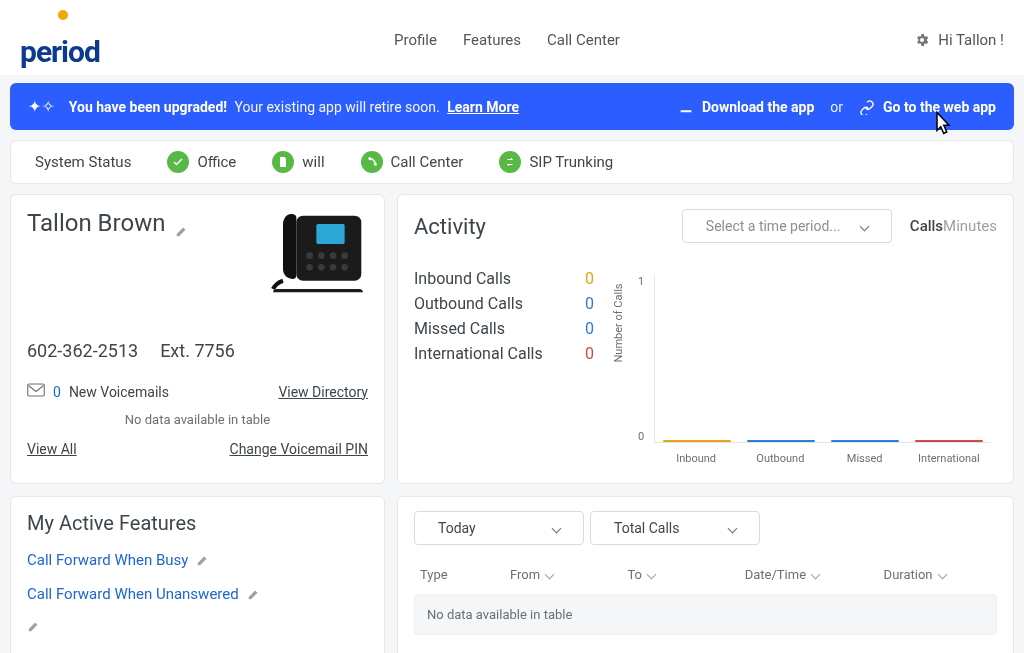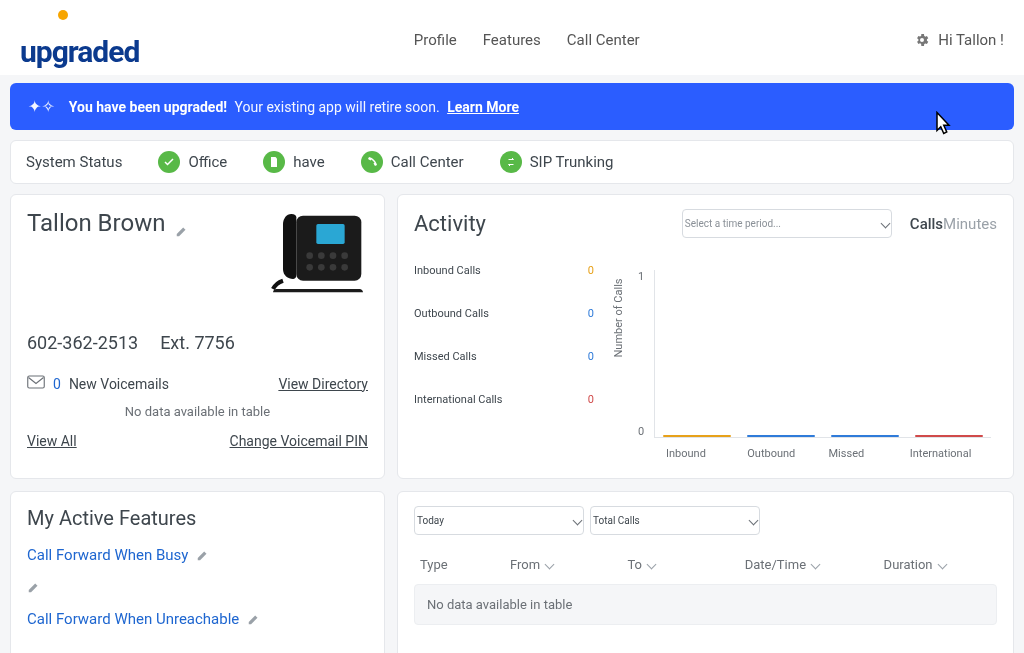--- a/index.html
+++ b/index.html
@@ -24,67 +24,67 @@
   .banner-left b { font-weight:700; }
   .banner-left .learn { text-decoration:underline; font-weight:700; color:#fff; margin-left:4px; }
   .banner-right { display:flex; align-items:center; gap:16px; }
   .banner-right .chip { display:flex; align-items:center; gap:8px; font-weight:700; cursor:pointer; }
   .banner-right .or { opacity:.9; font-weight:400; }
   .banner-right svg { width:16px; height:16px; fill:#fff; }
   .cursor { position:absolute; right:58px; top:28px; width:26px; height:30px; pointer-events:none;}
   .cursor svg { width:26px; height:30px; }
 
   
-  .status-strip { margin:0 10px 10px; background:#fff; border:1px solid #e5e7eb; border-radius:6px; padding:10px 15px; display:flex; gap:36px; align-items:center; color:#3e464d; font-size:15px; }
+  .status-strip { margin:0 10px 10px; background:#fff; border:1px solid #e5e7eb; border-radius:6px; padding:10px 24px; display:flex; gap:36px; align-items:center; color:#3e464d; font-size:15px; }
   .status-item { display:flex; align-items:center; gap:8px; cursor:pointer; }
   .dot { width:22px; height:22px; border-radius:50%; display:flex; align-items:center; justify-content:center; color:#fff; font-weight:700; font-size:12px; }
   .dot svg { width:12px; height:12px; fill:#fff; }
   .green { background:#58b947; }
   .sys-status { font-weight:400; }
 
   
   .grid { display:grid; grid-template-columns: 375px 1fr; gap:12px; padding:0 10px 12px; }
   .card { background:#fff; border:1px solid #e5e7eb; border-radius:6px; padding:14px 16px; }
 
   
   .user-head { display:flex; justify-content:space-between; align-items:flex-start;gap:14px; }
   .user-name { font-size:24px; font-weight:400; color:#3e464d; display:flex; align-items:center; gap:10px; }
   .pencil { width:14px; height:14px; }
   .pencil svg { width:14px; height:14px; fill:#9aa1a8; }
   .phone-img { width:100px; height:95px; }
-  .numbers { display:flex; gap:22px; margin-top:28px; font-size:18px; color:#3e464d; }
+  .numbers { display:flex; gap:22px; margin-top:36px; font-size:18px; color:#3e464d; }
   .vm-row { display:flex; justify-content:space-between; align-items:center; margin-top:22px; font-size:14px; color:#3e464d; }
   .vm-left { display:flex; align-items:center; gap:8px; }
   .vm-left .count { color:#1e66d0; }
   .link { color:#3e464d; text-decoration:underline; cursor:pointer; }
   .no-data { text-align:center; color:#6b7076; font-size:13px; margin-top:12px; }
   .vm-actions { display:flex; justify-content:space-between; margin-top:14px; font-size:14px; }
 
   
   .activity-head { display:flex; align-items:center; justify-content:space-between; }
   .activity-title { font-size:22px; font-weight:400; color:#3e464d; }
   .activity-controls { display:flex; align-items:center; gap:18px; }
-  .select { border:1px solid #d7dbe0; border-radius:4px; padding:8px 2px; min-width:210px; display:flex; align-items:center; justify-content:space-between; color:#8a9097; font-size:10px; cursor:pointer; background:#fff; }
+  .select { border:1px solid #d7dbe0; border-radius:4px; padding:8px 23px; min-width:210px; display:flex; align-items:center; justify-content:space-between; color:#8a9097; font-size:14px; cursor:pointer; background:#fff; }
   .caret { border:solid #6b7076; border-width:0 1px 1px 0; display:inline-block; padding:3px; transform:rotate(45deg); margin-left:8px;}
   .tabs { display:flex; gap:0; font-size:15px; color:#9aa1a8; }
   .tabs .active { color:#3e464d; font-weight:500; }
 
   .activity-body { display:flex; gap:20px; margin-top:26px; }
-  .metrics { flex:0 0 180px; display:flex; flex-direction:column; gap:30px; font-size:11px; color:#3e464d; }
+  .metrics { flex:0 0 180px; display:flex; flex-direction:column; gap:6px; font-size:16px; color:#3e464d; }
   .metric-row { display:flex; justify-content:space-between; }
   .m-inbound .val { color:#e7a11a; }
   .m-outbound .val { color:#2f7bd9; }
   .m-missed .val { color:#2f7bd9; }
   .m-intl .val { color:#d04a4a; }
 
   .chart { flex:1; position:relative; height:200px; }
   .yaxis-label { position:absolute; left:-2px; top:50%; transform:translateY(-50%) rotate(-90deg); transform-origin:left top; font-size:11px; color:#6b7076; }
   .yaxis-ticks { position:absolute; left:24px; top:6px; bottom:26px; display:flex; flex-direction:column; justify-content:space-between; font-size:11px; color:#6b7076; }
   .plot { position:absolute; left:40px; right:6px; top:6px; bottom:26px; border-left:1px solid #e1e4e8; border-bottom:1px solid #e1e4e8; }
-  .xaxis { position:absolute; left:52px; right:6px; bottom:4px; display:grid; grid-template-columns:repeat(4,1fr); font-size:11px; color:#6b7076; }
+  .xaxis { position:absolute; left:40px; right:6px; bottom:4px; display:grid; grid-template-columns:repeat(4,1fr); font-size:11px; color:#6b7076; text-align:center; }
   .series { position:absolute; left:0; right:0; bottom:0; display:grid; grid-template-columns:repeat(4,1fr); }
   .series span { height:2px; margin:0 8px; border-radius:1px; }
   .s-inbound { background:#e7a11a; }
   .s-outbound { background:#2f7bd9; }
   .s-missed { background:#2f7bd9; }
   .s-intl { background:#d04a4a; }
 
   
   .features-title { font-size:20px; color:#3e464d; }
   .feature-link { display:flex; align-items:center; gap:8px; color:#1e66d0; font-size:15px; margin:16px 0; cursor:pointer; }
@@ -100,21 +100,21 @@
 
   .mail-icon svg { width:18px; height:14px; fill:none; stroke:#6b7076; stroke-width:1.5; }
 </style>
 </head>
 <body>
 
 <div class="topbar">
   <div class="logo">
     <div>
       <div class="logo-dot"></div>
-      <div class="logo-text">upgraded</div>
+      <div class="logo-text">period</div>
     </div>
   </div>
   <div class="nav">
     <span>Profile</span>
     <span>Features</span>
     <span>Call Center</span>
   </div>
   <div class="greet">
     <span class="gear">
       <svg viewBox="0 0 24 24">
@@ -127,20 +127,35 @@
 
 <div class="banner">
   <div class="banner-left">
     <span class="sparkle">✦✧</span>
     <span>
       <b>You have been upgraded!</b>
       <span style="opacity:.95; margin-left:4px;">Your existing app will retire soon.</span>
       <a href="#" class="learn">Learn More</a>
     </span>
   </div>
+  <div class="banner-right">
+    <span class="chip">
+      <svg viewBox="0 0 24 24">
+          <path d="M12 3v10m0 0l-4-4m4 4l4-4M4 17h16v3H4z"></path>
+        </svg>
+      <span>Download the app</span>
+    </span>
+    <span class="or">or</span>
+    <span class="chip">
+      <svg viewBox="0 0 24 24">
+          <path d="M10 14a5 5 0 007 0l3-3a5 5 0 00-7-7l-1 1m2 9a5 5 0 00-7 0l-3 3a5 5 0 007 7l1-1" fill="none" stroke="#fff" stroke-width="2"></path>
+        </svg>
+      <span>Go to the web app</span>
+    </span>
+  </div>
   <span class="cursor">
     <svg viewBox="0 0 32 40">
         <path d="M8 2v24l5-5 4 9 4-2-4-9h7z" fill="#fff" stroke="#000" stroke-width="2"></path>
       </svg>
   </span>
 </div>
 
 <div class="status-strip">
   <div class="status-item">
     <span class="sys-status">System Status</span>
@@ -152,21 +167,21 @@
         </svg>
       </span>
     <span>Office</span>
   </div>
   <div class="status-item">
     <span class="dot green">
         <svg viewBox="0 0 24 24">
           <path d="M6 2h9l3 3v17H6z" fill="#fff"></path>
         </svg>
       </span>
-    <span>have</span>
+    <span>will</span>
   </div>
   <div class="status-item">
     <span class="dot green">
         <svg viewBox="0 0 24 24">
           <path d="M6 2c8 2 14 8 16 16l-4 2-3-5 2-2c-2-2-4-4-6-6l-2 2-5-3z" fill="#fff"></path>
         </svg>
       </span>
     <span>Call Center</span>
   </div>
   <div class="status-item">
@@ -295,26 +310,26 @@
 
   <div class="card">
     <div class="features-title">My Active Features</div>
     <div class="feature-link">
       <span>Call Forward When Busy</span>
       <span class="pencil"><svg viewBox="0 0 24 24">
             <path d="M3 17l11-11 4 4L7 21H3z"></path>
           </svg></span>
     </div>
     <div class="feature-link">
+      <span>Call Forward When Unanswered</span>
       <span class="pencil"><svg viewBox="0 0 24 24">
             <path d="M3 17l11-11 4 4L7 21H3z"></path>
           </svg></span>
     </div>
     <div class="feature-link">
-      <span>Call Forward When Unreachable</span>
       <span class="pencil"><svg viewBox="0 0 24 24">
             <path d="M3 17l11-11 4 4L7 21H3z"></path>
           </svg></span>
     </div>
   </div>
 
   <div class="card">
     <div class="calls-controls">
       <div class="select sm">
         <span>Today</span>

